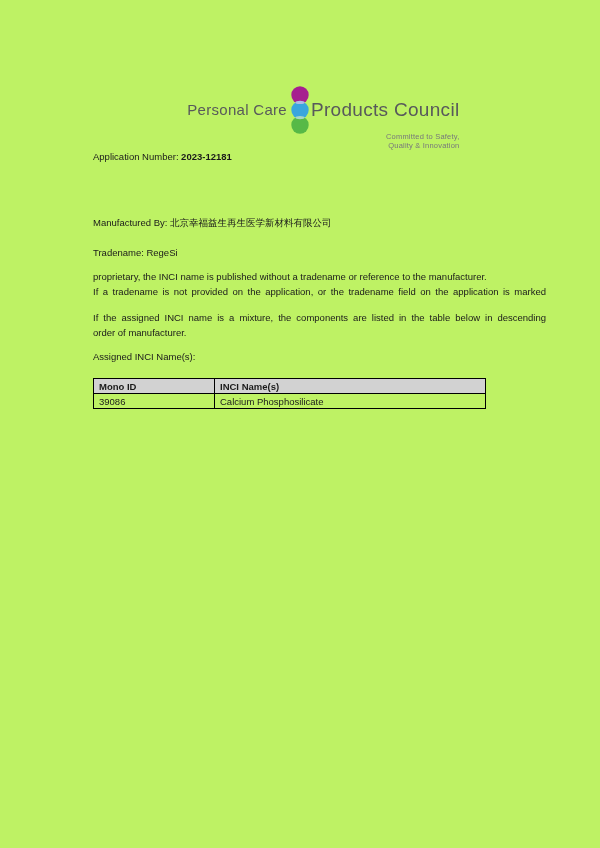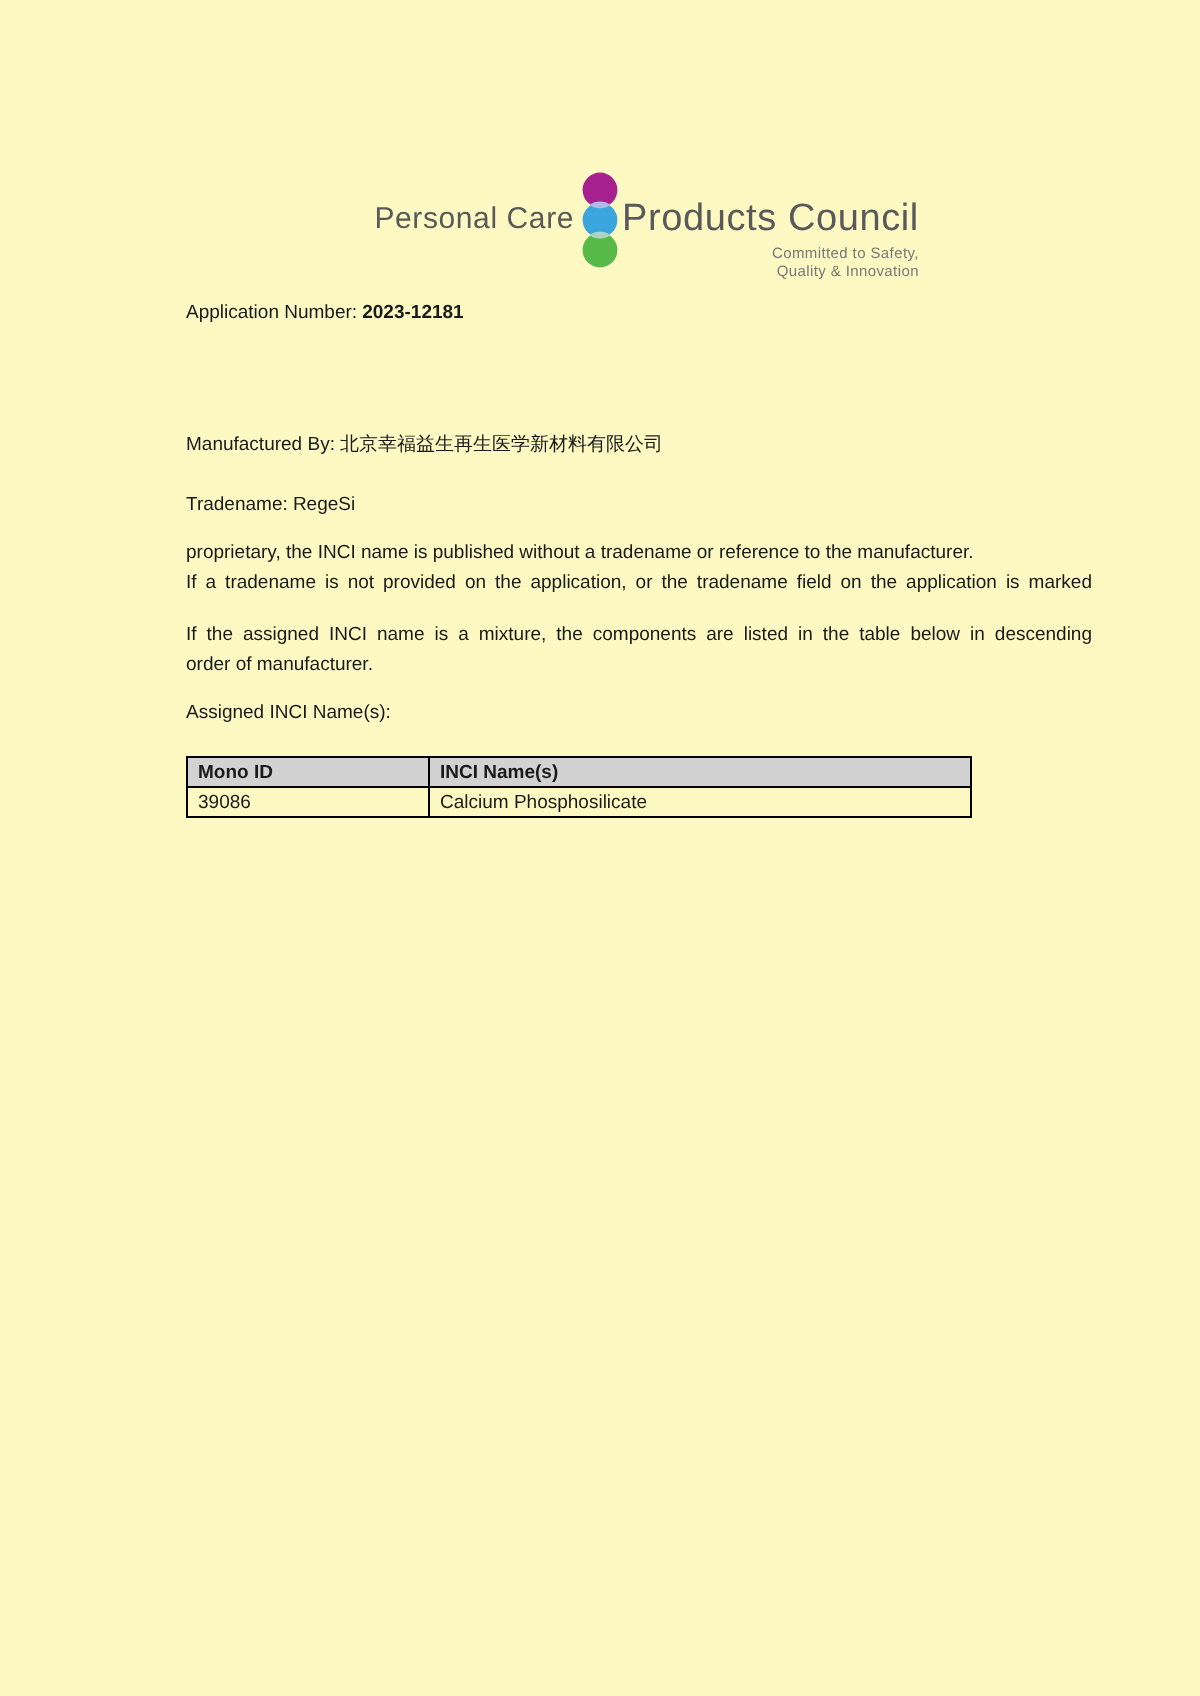--- a/index.html
+++ b/index.html
@@ -2,36 +2,36 @@
 <html><head>
 <meta charset="utf-8">
 <style>
   * { margin: 0; padding: 0; box-sizing: border-box; }
   html, body { background: #ffffff; }
   body {
     width: 600px; height: 848px;
     font-family: "Liberation Sans", "DejaVu Sans", sans-serif;
     position: relative; overflow: hidden;
   }
-  .page { position: absolute; inset: 0; background: #fef9c3; }
+  .page { position: absolute; inset: 0; background: #bef264; }
 
   
   .logo-circles { position: absolute; left: 289px; top: 86px; }
   .logo-left {
     position: absolute; right: 313px; top: 102px;
     font-size: 15px; line-height: 16px; color: #58595b;
     letter-spacing: 0.3px; white-space: nowrap;
   }
   .logo-right { position: absolute; left: 311px; top: 102px; display: inline-block; }
   .logo-name {
     font-size: 19px; line-height: 16px; color: #58595b;
     letter-spacing: 0.3px; white-space: nowrap;
   }
   .tagline {
-    margin-top: 5px; text-align: right;
+    margin-top: 15px; text-align: right;
     font-size: 7.5px; line-height: 8.5px; color: #77787b;
     letter-spacing: 0.2px;
   }
 
   
   .field, .para, .heading-line {
     position: absolute; left: 93px;
     font-size: 9.5px; line-height: 14px; color: #1a1a1a;
   }
   .field-value { margin-left: 0.27em; }

